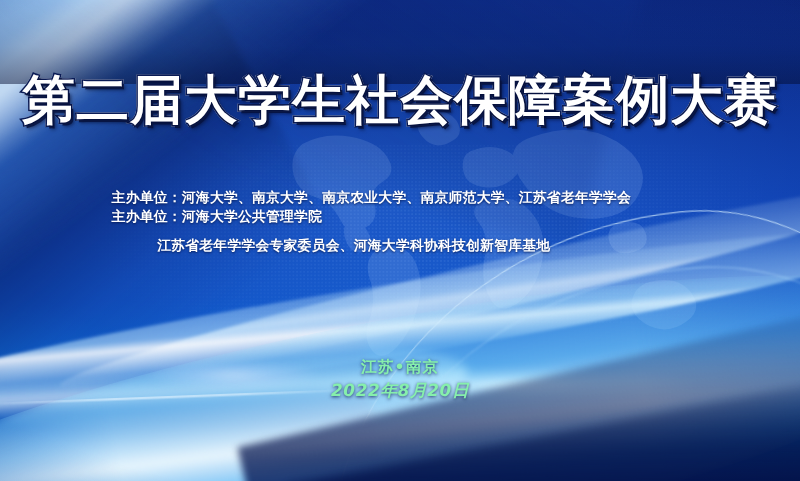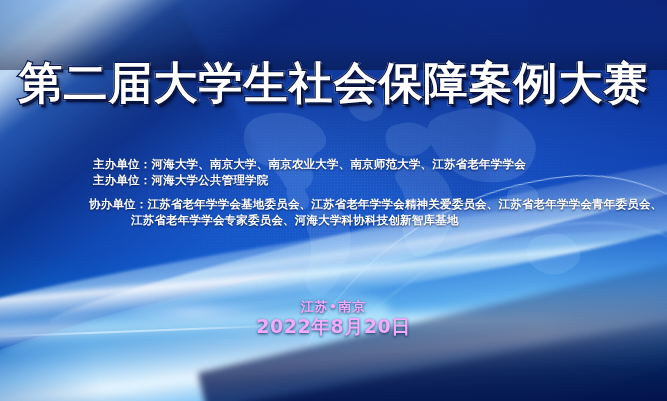--- a/index.html
+++ b/index.html
@@ -281,21 +281,20 @@
     line-height: 1;
     font-weight: bold;
     color: #ffffff;
     letter-spacing: 1px;
     white-space: nowrap;
     -webkit-text-stroke: 2.6px #0a1b55;
     paint-order: stroke fill;
     text-shadow:
        2px 3px 0 rgba(6,18,62,0.85),
        3px 4px 3px rgba(3,10,40,0.55);
-    font-family: Liberation Serif, serif;
   }
   .title-inner {
     display: inline-block;
     background: linear-gradient(180deg, #ffffff 0%, #ffffff 60%, #e9f2ff 100%);
     -webkit-background-clip: text;
     background-clip: text;
   }
 
   .orgs {
     position: absolute;
@@ -316,26 +315,26 @@
   .org-line.l2 { padding-left: 30px; }
   .org-line.l3 { padding-left: 26px; }
   .org-line.l4 { padding-left: 68px; }
   .spacer-row { height: 7px; }
 
   .footer {
     position: absolute;
     left: 0; right: 0;
     top: 298px;
     text-align: center;
-    color: #f0abfc;
+    color: #86efac;
     font-weight: bold;
     text-shadow: 0 1px 3px rgba(4,18,70,0.8);
   }
   .footer-place { font-size: 13px; line-height: 18px; letter-spacing: 1px; }
-  .footer-date  { font-size: 19px; line-height: 20px; letter-spacing: 0.5px; }
+  .footer-date  { font-size: 14px; line-height: 20px; letter-spacing: 0.5px; font-style: italic; }
 </style>
 </head>
 <body>
 
 <div id="poster">
 
   <div class="bg-layer bg-base"></div>
   <div class="bg-layer bg-glow-top"></div>
 
   <div class="bg-layer bg-map">
@@ -388,21 +387,20 @@
   <div class="content">
 
     <div class="title">
       <span class="title-inner">第二届大学生社会保障案例大赛</span>
     </div>
 
     <div class="orgs">
       <div class="org-line l1">主办单位：河海大学、南京大学、南京农业大学、南京师范大学、江苏省老年学学会</div>
       <div class="org-line l2">主办单位：河海大学公共管理学院</div>
       <div class="spacer-row"></div>
-      <div class="org-line l3">协办单位：江苏省老年学学会基地委员会、江苏省老年学学会精神关爱委员会、江苏省老年学学会青年委员会、</div>
       <div class="org-line l4">江苏省老年学学会专家委员会、河海大学科协科技创新智库基地</div>
     </div>
 
     <div class="footer">
       <div class="footer-place">江苏•南京</div>
       <div class="footer-date">2022年8月20日</div>
     </div>
 
   </div>
 </div>

